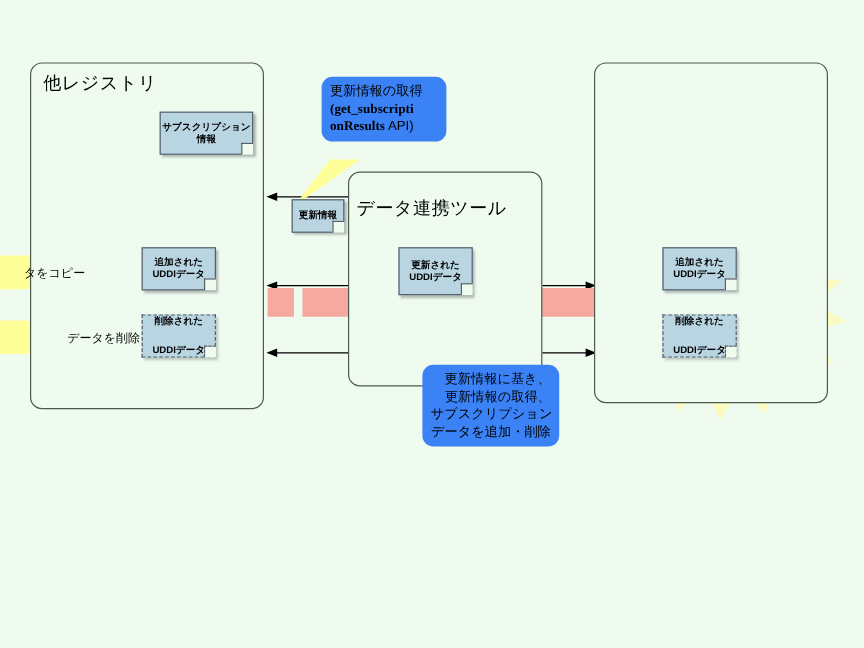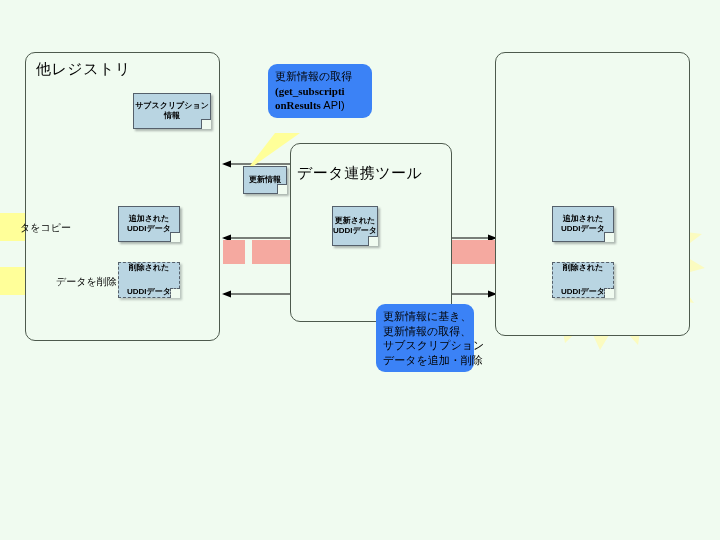--- a/index.html
+++ b/index.html
@@ -181,21 +181,21 @@
     <span class="line">UDDIデータ</span>
     <span class="fold"></span>
   </div>
 
   <div class="doc dashed" style="left:118px; top:262px; width:62px; height:36px;">
     <span class="line">削除された</span>
     <span class="line">UDDIデータ</span>
     <span class="fold"></span>
   </div>
 
-  <div class="doc" style="left:332px; top:206px; width:46px; height:40px;">
+  <div class="doc" style="left:332px; top:206px; width:62px; height:40px;">
     <span class="line">更新された</span>
     <span class="line">UDDIデータ</span>
     <span class="fold"></span>
   </div>
 
   <div class="doc" style="left:552px; top:206px; width:62px; height:36px;">
     <span class="line">追加された</span>
     <span class="line">UDDIデータ</span>
     <span class="fold"></span>
   </div>
@@ -210,20 +210,20 @@
   <div class="y-arrow-label" style="left:20px; top:275px;margin-left:36px;">データを削除</div>
 
   <div class="callout" style="left:268px; top:64px; width:104px;">
     <span class="line">更新情報の取得</span>
     <span class="line mono-b">(get_subscripti</span>
     <span class="line">
       <span class="mono-b">onResults</span><span> API)</span>
     </span>
   </div>
 
-  <div class="callout" style="left:376px; top:304px; width:98px;text-align:right;">
+  <div class="callout" style="left:352px; top:304px; width:114px;text-align:right;">
     <span class="line">更新情報に基き、</span>
     <span class="line">更新情報の取得、</span>
     <span class="line">サブスクリプション</span>
     <span class="line">データを追加・削除</span>
   </div>
 
 </div>
 
 </body></html>

